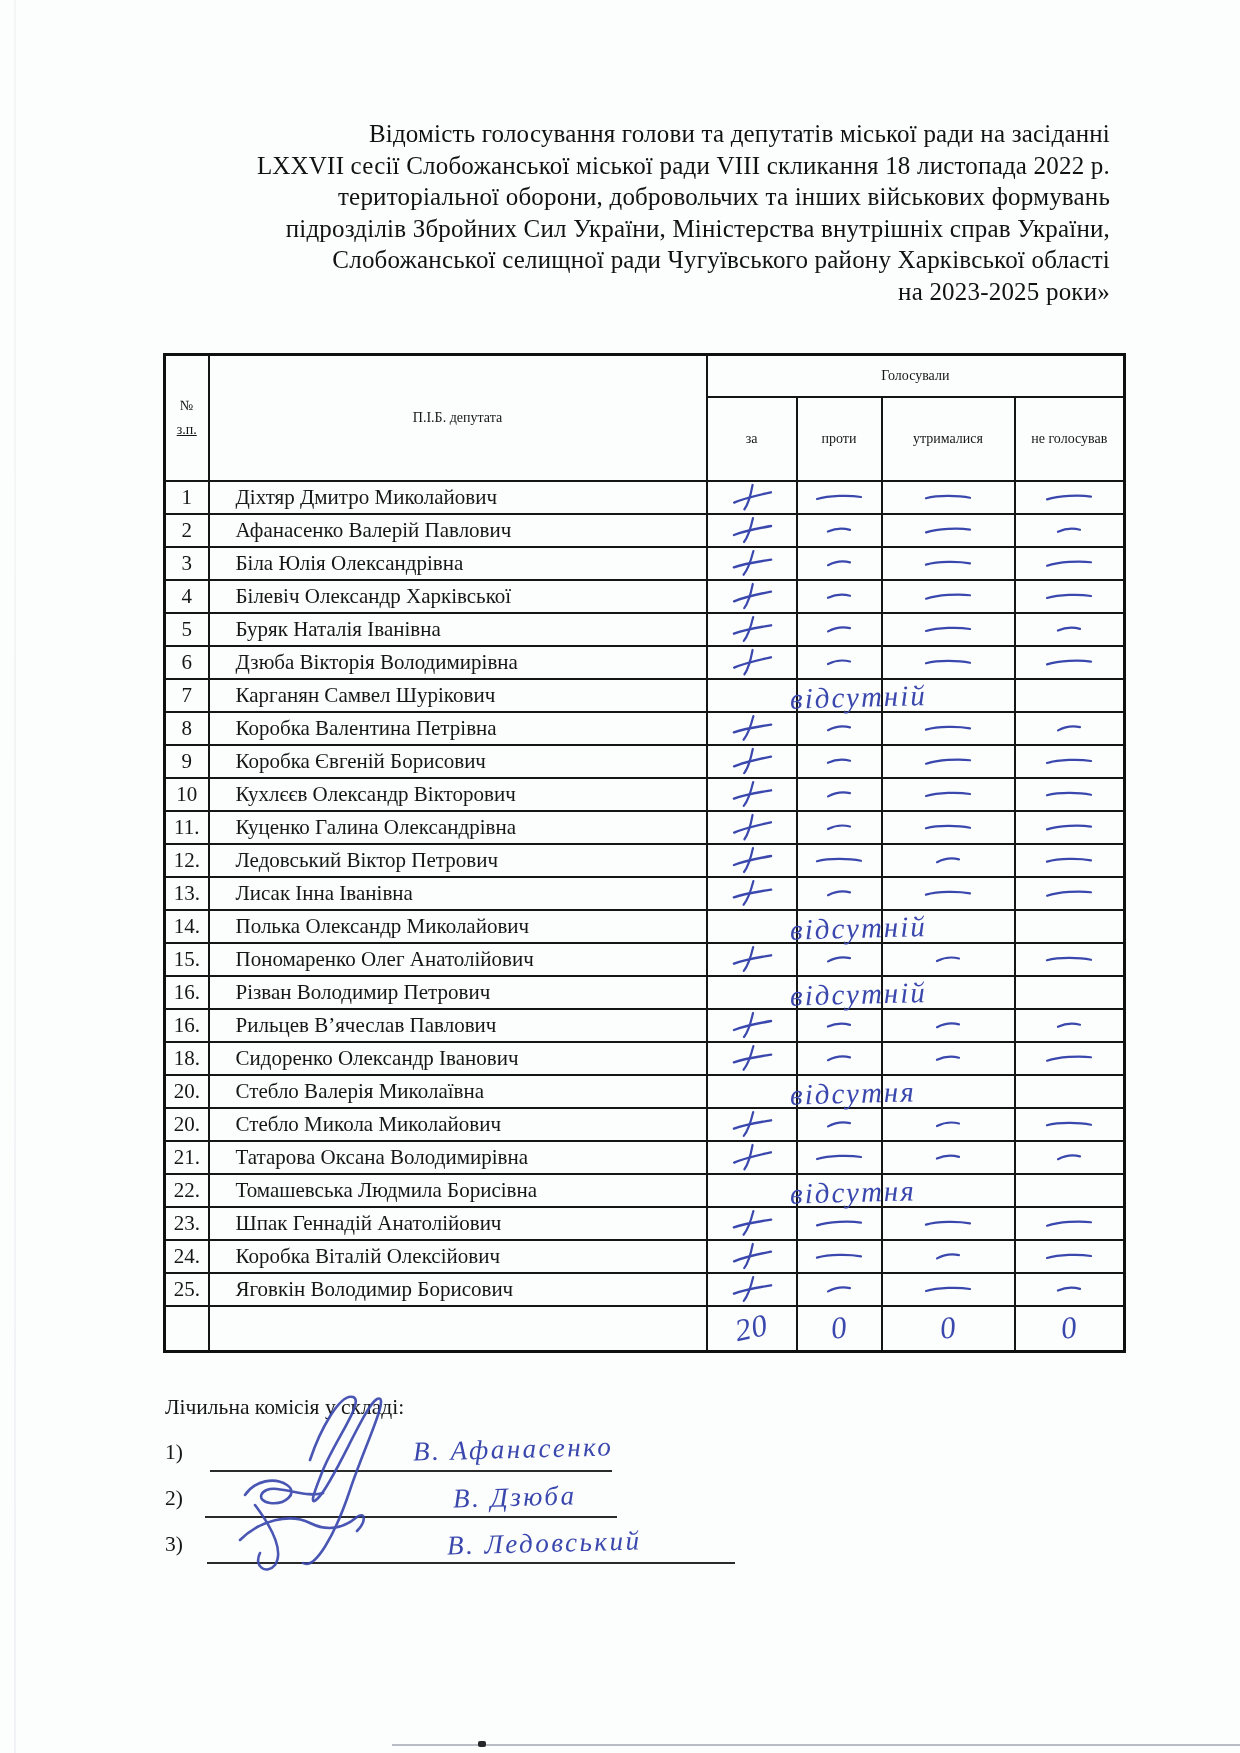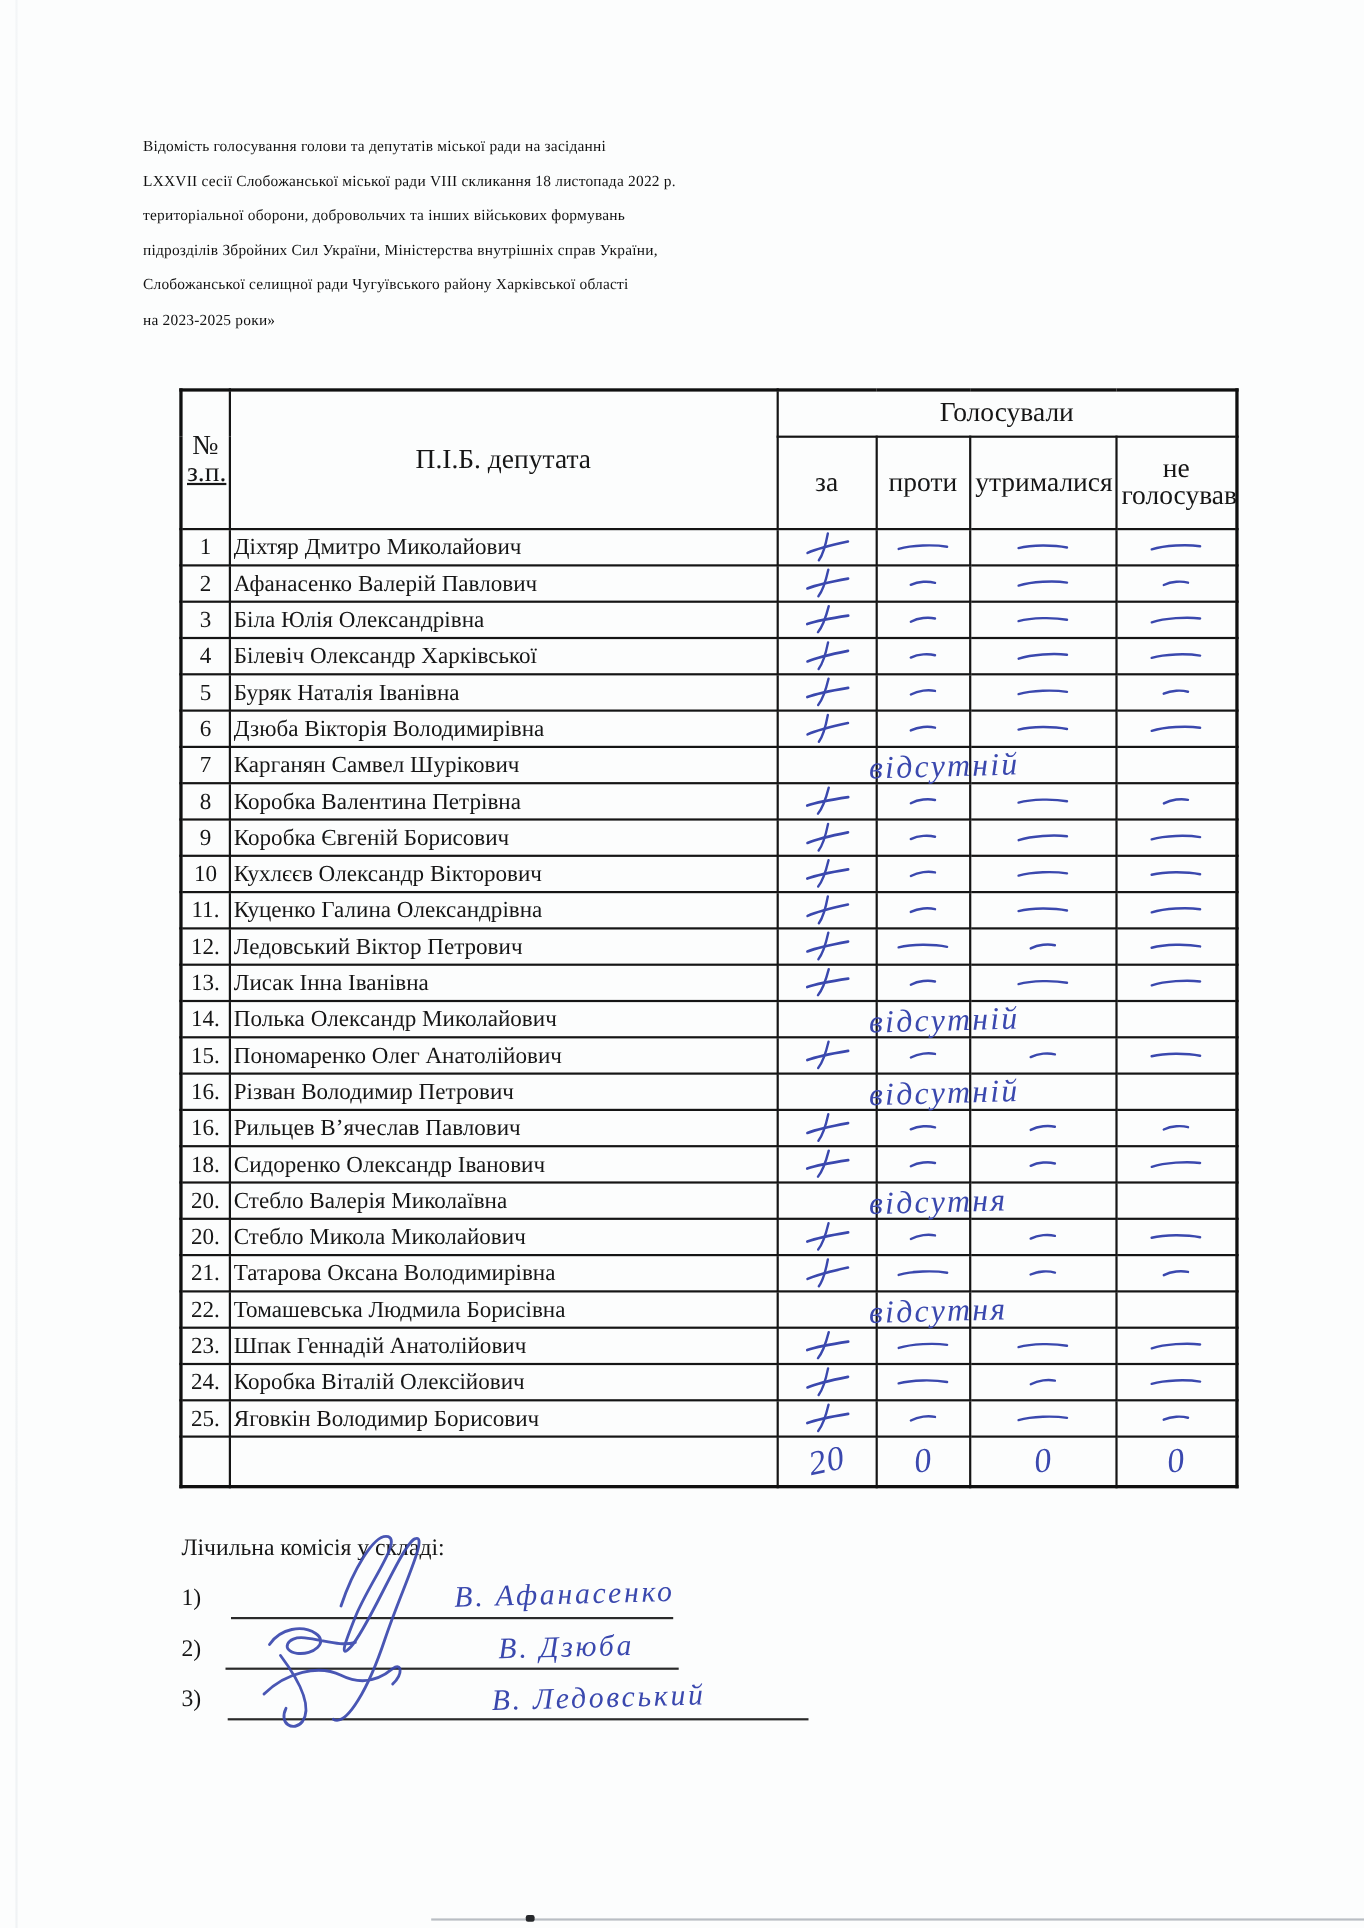--- a/index.html
+++ b/index.html
@@ -20,21 +20,21 @@
     position:absolute; left:392px; top:1744px; width:848px; height:2px;
     background:#b9bec4;
   }
   .blob {
     position:absolute; left:478px; top:1741px; width:8px; height:6px;
     background:#26282b; border-radius:2px;
   }
 
   .title-block {
     position:absolute; top:118px; left:130px; width:980px;
-    text-align:left; font-size:14px; line-height:31.5px;
+    text-align:right; font-size:25px; line-height:31.5px;
     color:#121212; letter-spacing:.2px;
   }
 
   table.vote-table {
     position:absolute; left:163px; top:353px; width:960px;
     border-collapse:collapse; table-layout:fixed;
     font-size:21px;
   }
   .vote-table col.c-num   { width:44px; }
   .vote-table col.c-name  { width:498px; }
@@ -44,24 +44,24 @@
   .vote-table col.c-ne    { width:110px; }
 
   .vote-table th, .vote-table td {
     border:2px solid #151515;
     padding:0 4px;
     font-weight:normal;
     vertical-align:middle;
     text-align:center;
   }
   .vote-table { border:3px solid #101010; }
-  .vote-table th { font-size:25px; line-height:24px; }
+  .vote-table th { font-size:14px; line-height:24px; }
   .vote-table .h-top { height:42px; }
   .vote-table .h-sub th { height:84px; }
-  .vote-table td.name-cell { text-align:left; padding-left:3px; }
+  .vote-table td.name-cell { text-align:left; padding-left:26px; }
   .vote-table tr.row td { height:33px; }
   .vote-table tr.totals td { height:46px; }
 
   .num2 { display:block;text-decoration:underline; }
   .mark { display:block; margin:0 auto; }
   td.mark-cell { position:relative; overflow:visible; }
   .absent-word {
     position:absolute; left:-8px; top:-2px; width:340px;
     font-family:"Liberation Serif", serif; font-style:italic;
     font-size:29px; color:#3a48ae; white-space:nowrap;

